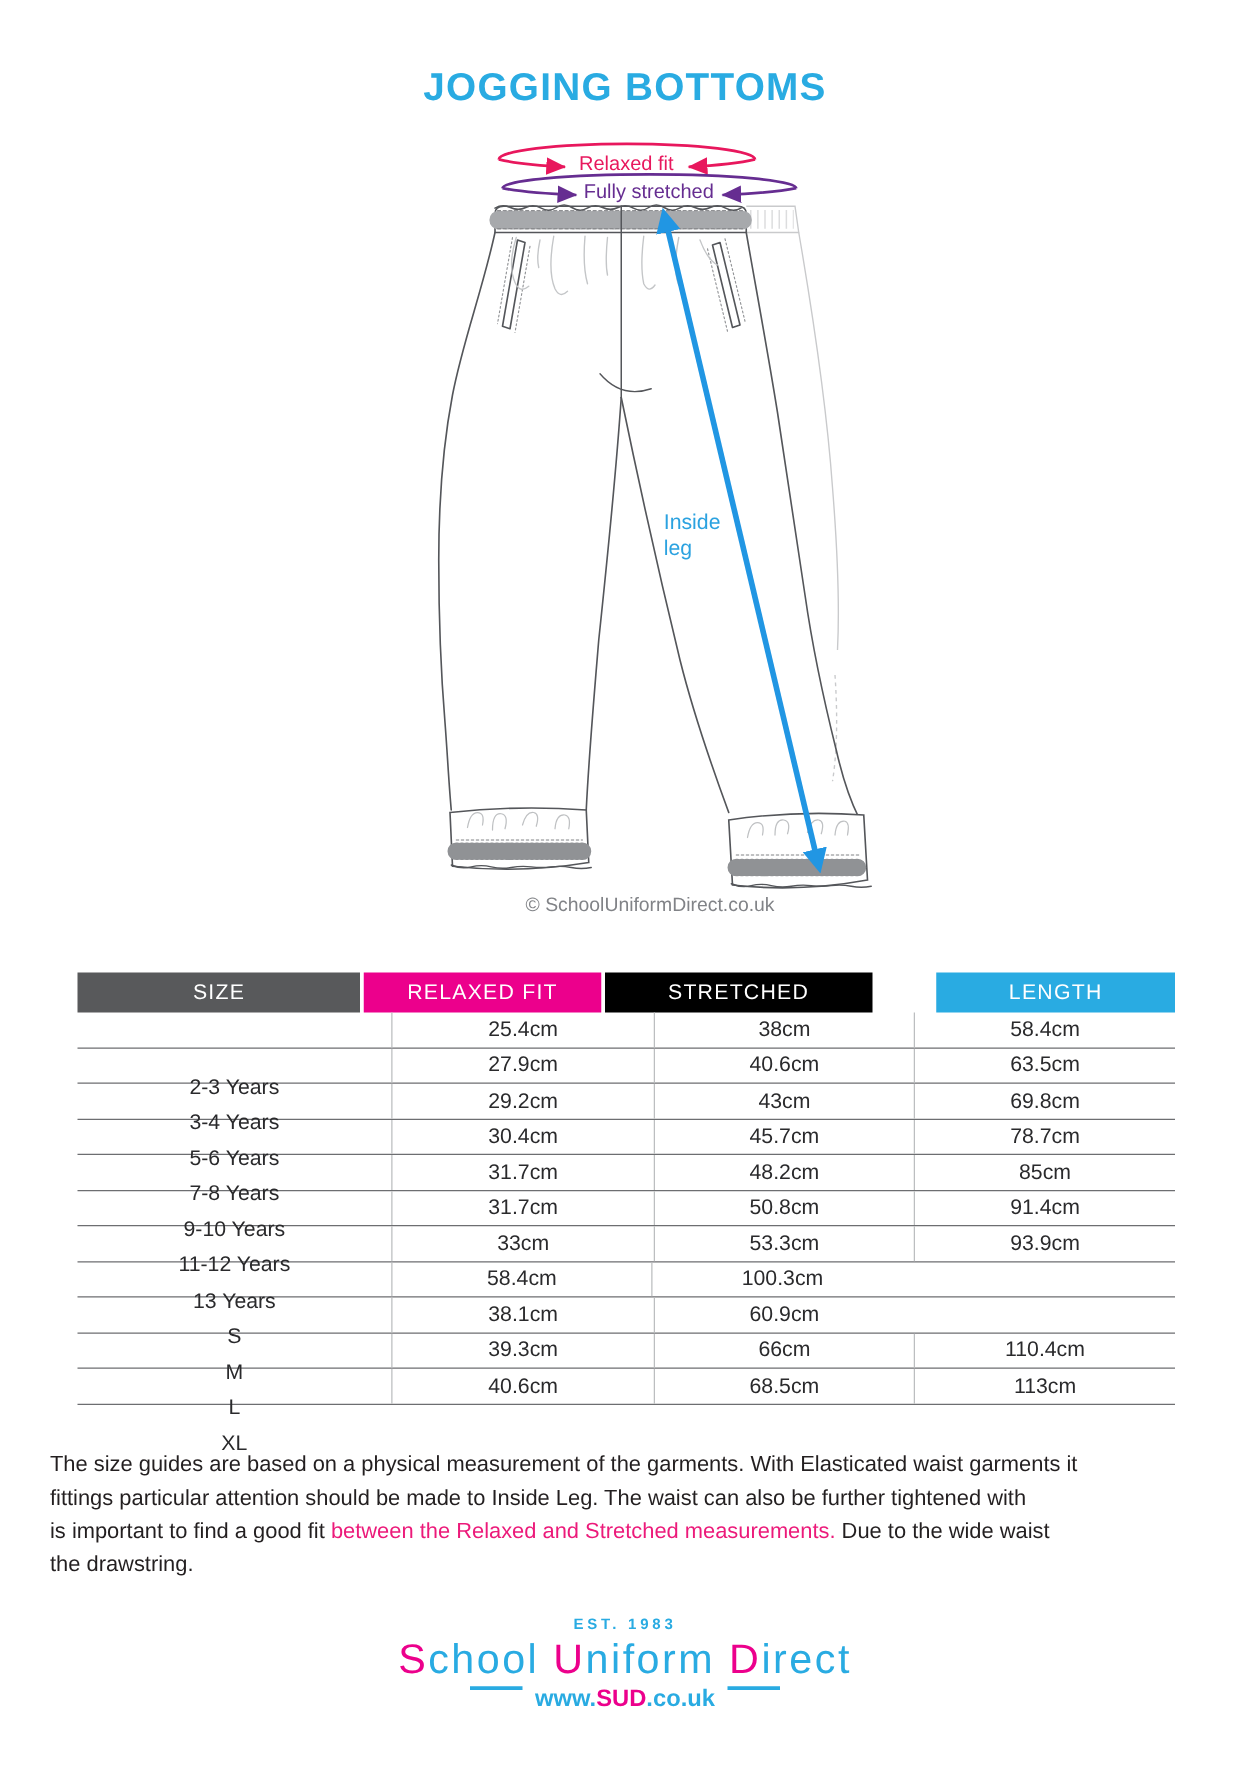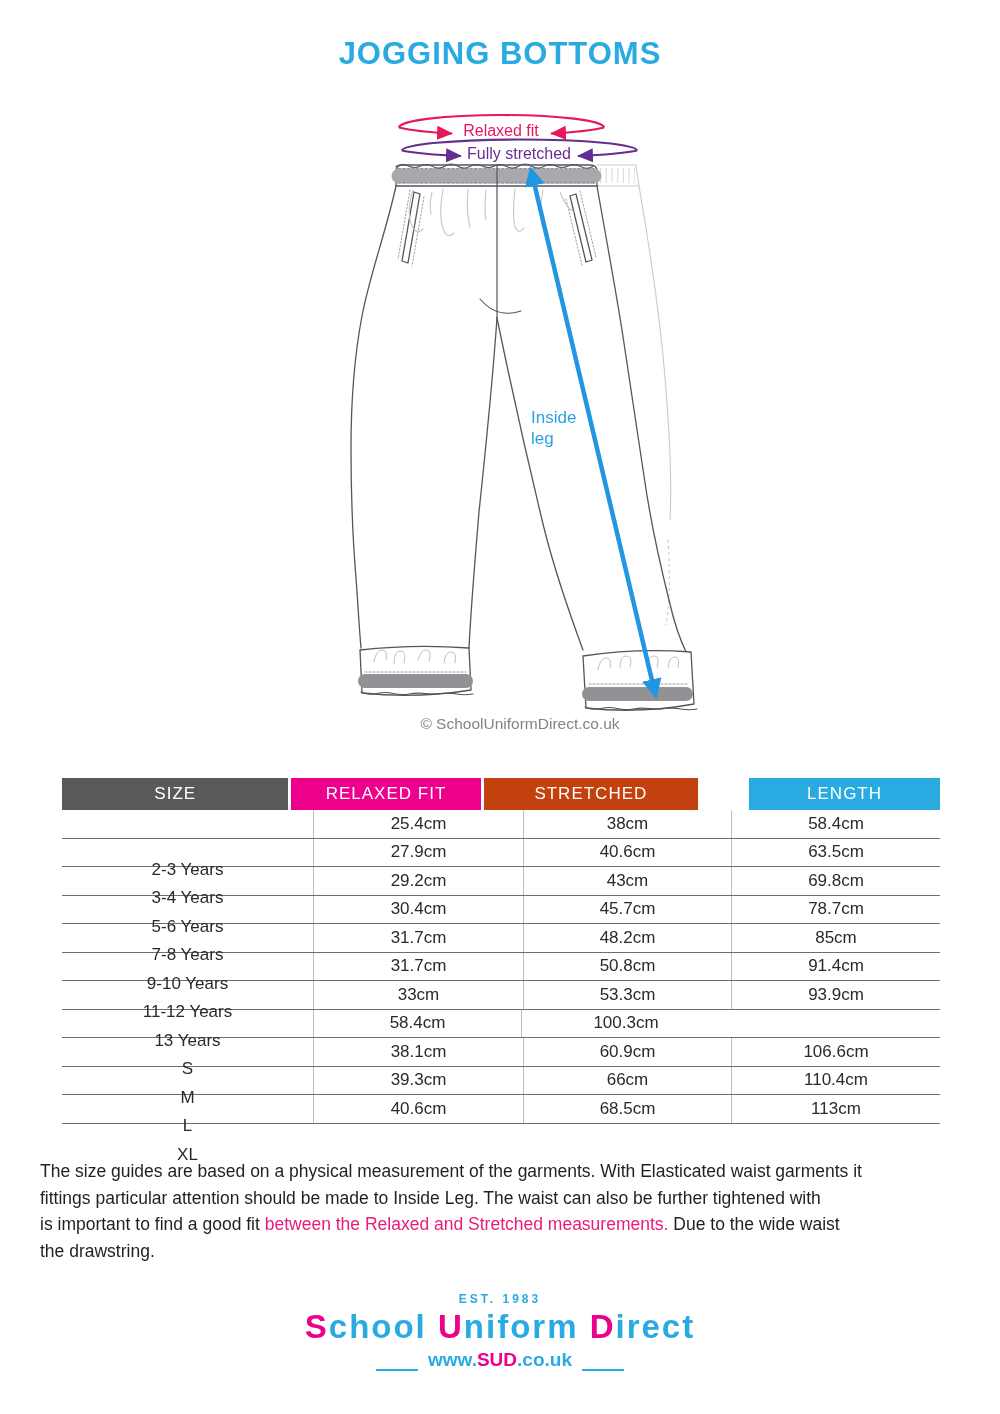--- a/index.html
+++ b/index.html
@@ -1,53 +1,53 @@
 <!DOCTYPE html>
 <html><head>
 <meta charset="utf-8">
 <style>
   html,body{margin:0;padding:0;background:#fff;}
   .sheet{position:relative;width:1000px;height:1414px;background:#ffffff;
          font-family:"Liberation Sans", sans-serif;overflow:hidden;}
 
-  .title{position:absolute;top:36px;left:0;width:100%;text-align:center;
+  .title{position:absolute;top:52px;left:0;width:100%;text-align:center;
          font-size:31px;font-weight:bold;letter-spacing:1px;color:#29ABE2;}
 
   svg.diagram{position:absolute;left:320px;top:106px;}
   .svg-label{font-family:"Liberation Sans", sans-serif;}
 
   
   .size-table{position:absolute;left:62px;top:778px;width:878px;}
   .thead{display:flex;height:32px;}
   .th{color:#ffffff;font-size:17px;letter-spacing:1px;display:flex;
       align-items:center;justify-content:center;}
   .th-size{width:248px;background:#58595B;margin-right:3px;}
   .th-relaxed{width:207px;background:#EC008C;margin-right:3px;}
-  .th-stretched{width:235px;background:#c2410c;margin-right:3px;}
+  .th-stretched{width:235px;background:#000000;margin-right:3px;}
   .th-length{width:209px;background:#29ABE2;margin-left:48px;}
   .tr{display:flex;height:27.5px;border-bottom:1px solid #6D6E71;}
   .td{font-size:17px;color:#2A2A2C;display:flex;align-items:center;
       justify-content:center;box-sizing:border-box;height:100%;}
   .c1{width:251px;margin-top:46px;}
   .c2{width:210px;border-left:1px solid #BCBEC0;}
   .c3{width:208px;border-left:1px solid #BCBEC0;}
   .c4{width:209px;border-left:1px solid #BCBEC0;}
 
   
   .note{position:absolute;left:40px;top:1158px;width:920px;text-align:left;
         font-size:17.5px;line-height:26.5px;color:#231F20;}
   .note .pink{color:#EC1A7A;}
 
   
   .logo{position:absolute;left:0;top:1292px;width:100%;text-align:center;}
   .logo-est{font-size:12px;font-weight:bold;color:#29ABE2;letter-spacing:3px;}
-  .logo-main{font-size:33px;letter-spacing:2px;color:#29ABE2;margin-top:2px;font-weight:bold;}
+  .logo-main{font-size:33px;letter-spacing:2px;color:#29ABE2;margin-top:2px;}
   .logo-main .pink{color:#EC008C;}
   .logo-tag{margin-top:3px;font-size:19px;font-weight:bold;color:#29ABE2;
-            display:flex;align-items:flex-end;justify-content:center;}
+            display:flex;align-items:flex-start;justify-content:center;}
   .logo-tag .pink{color:#EC008C;}
   .tag-line{width:42px;height:2.5px;background:#29ABE2;margin:0 10px;}
 </style>
 </head>
 <body>
 
 <div class="sheet">
 
   <div class="title">JOGGING BOTTOMS</div>
 
@@ -208,21 +208,20 @@
       </div>
       <div class="tr">
         <div class="td c1">S</div>
         <div class="td c3">58.4cm</div>
         <div class="td c4">100.3cm</div>
       </div>
       <div class="tr">
         <div class="td c1">M</div>
         <div class="td c2">38.1cm</div>
         <div class="td c3">60.9cm</div>
-        <div class="td c4">106.6cm</div>
       </div>
       <div class="tr">
         <div class="td c1">L</div>
         <div class="td c2">39.3cm</div>
         <div class="td c3">66cm</div>
         <div class="td c4">110.4cm</div>
       </div>
       <div class="tr">
         <div class="td c1">XL</div>
         <div class="td c2">40.6cm</div>

